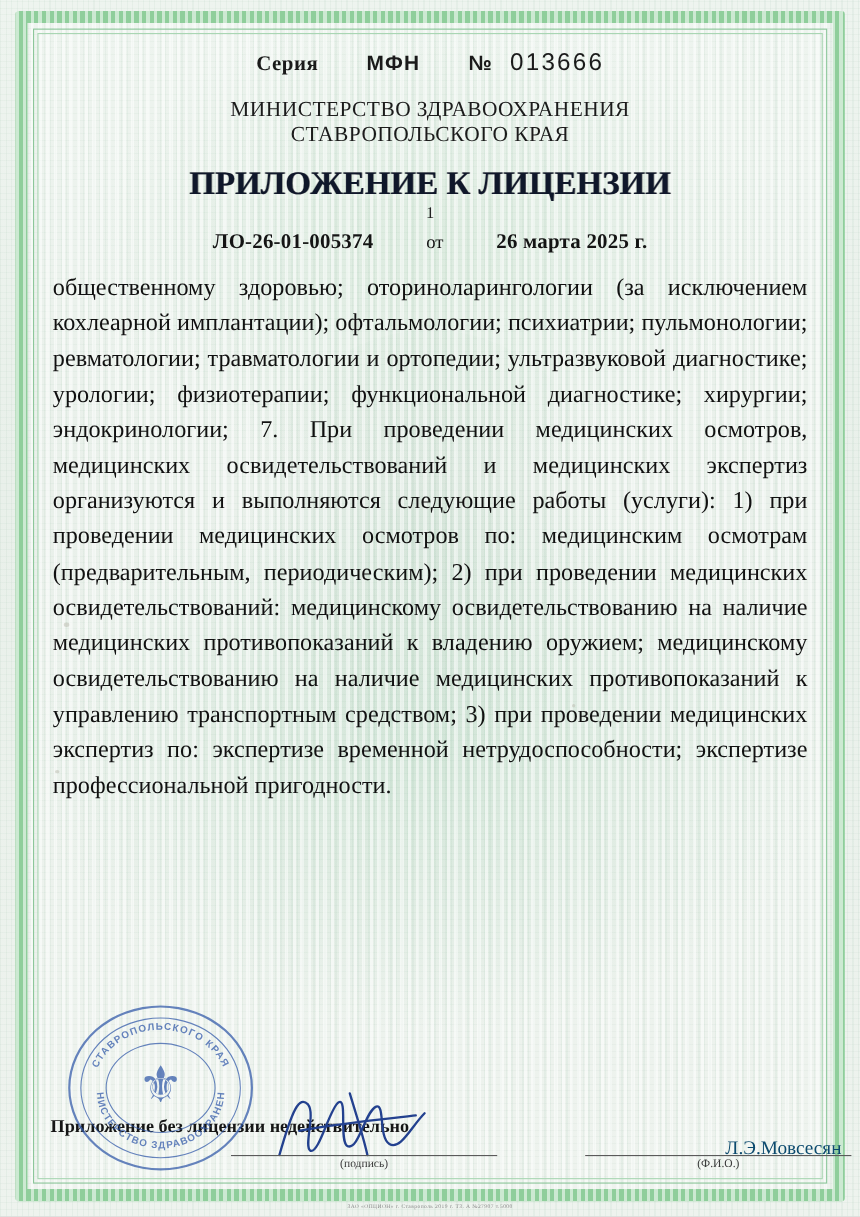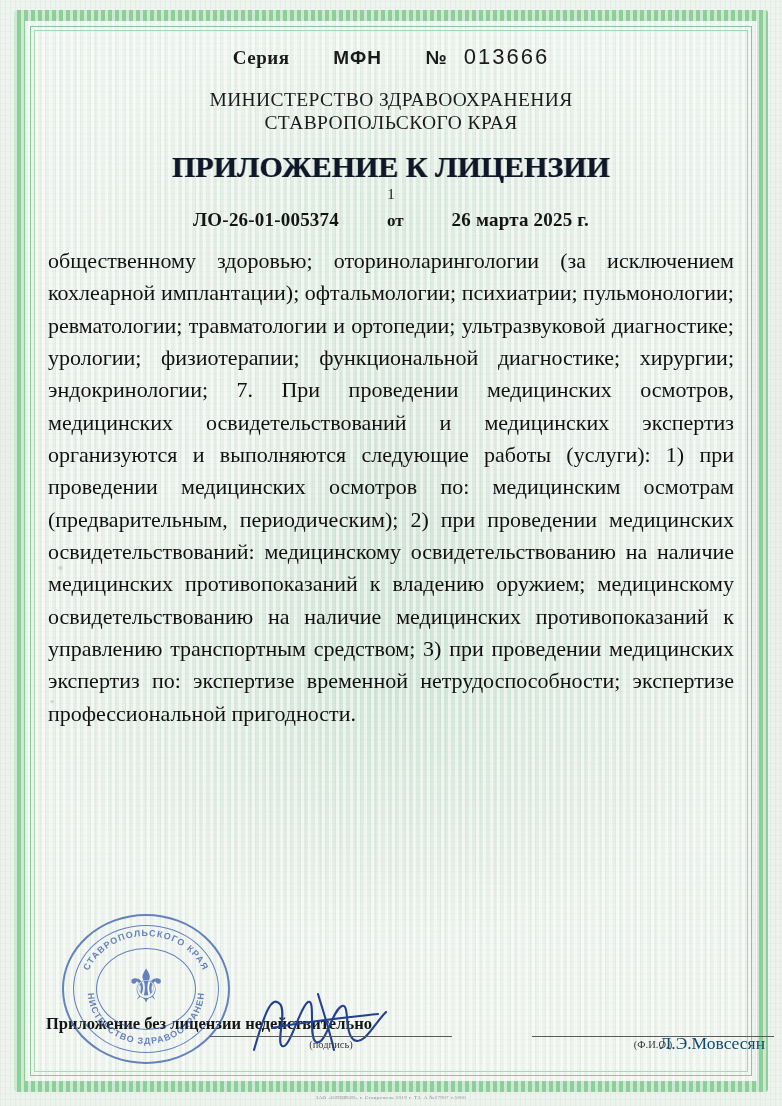--- a/index.html
+++ b/index.html
@@ -162,21 +162,21 @@
     display: flex;
     justify-content: center;
     align-items: baseline;
     gap: 48px;
     margin-top: 6px;
     font-weight: bold;
     font-size: 19px;
     color: #141414;
   }
   .licrow .lic-no { letter-spacing: 0.2px; }
-  .licrow .ot { font-weight: bold; font-size: 17px; }
+  .licrow .ot { font-weight: normal; font-size: 17px; }
   .licrow .lic-date { letter-spacing: 0.2px; }
 
   .body-text {
     margin-top: 14px;
     font-size: 22px;
     line-height: 1.47;
     text-align: justify;
     text-justify: inter-word;
     color: #111;
     hyphens: none;
@@ -186,21 +186,21 @@
     left: 46px;
     bottom: 72px;
     font-size: 16.5px;
     font-weight: bold;
     color: #151515;
   }
   .sig-lines {
     position: absolute;
     left: 210px;
     right: 8px;
-    bottom: 56px;
+    bottom: 42px;
     display: flex;
     gap: 80px;
   }
   .sig-block { position: relative; flex: 1; }
   .sig-rule {
     border-bottom: 1px solid #5a5a5a;
     height: 1px;
   }
   .sig-cap {
     text-align: center;

